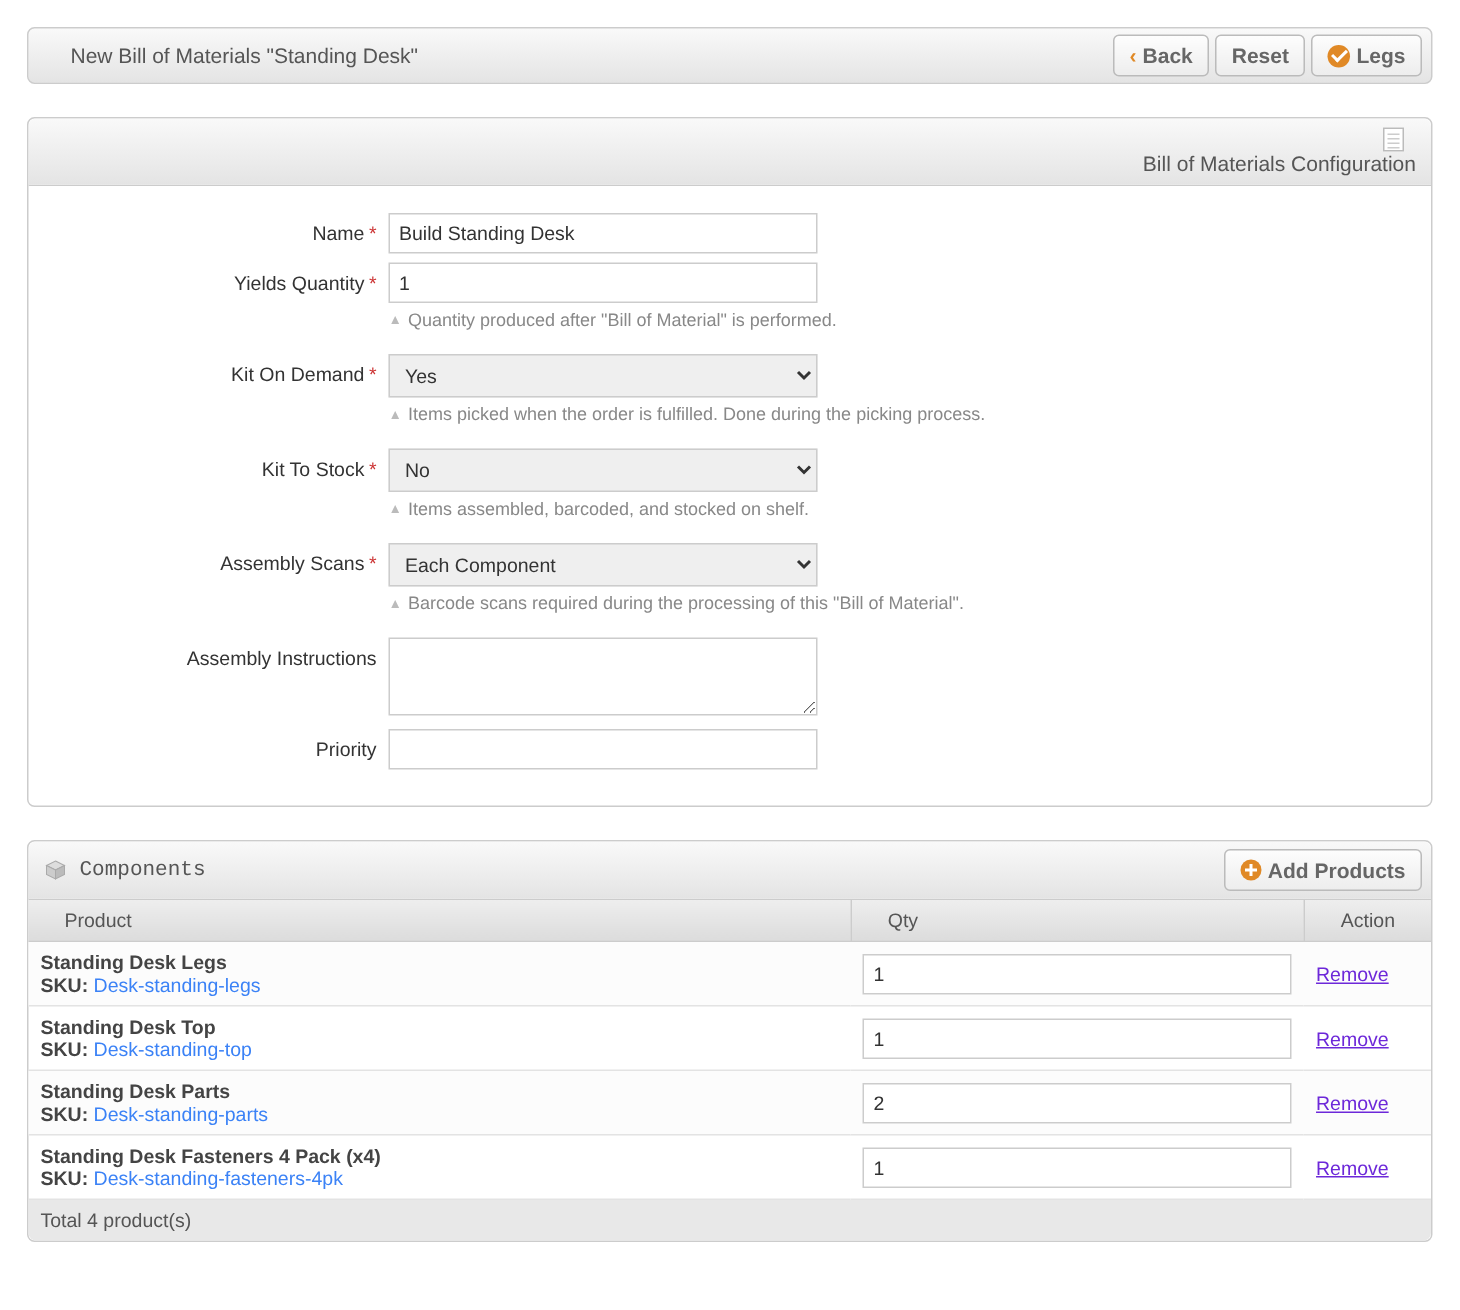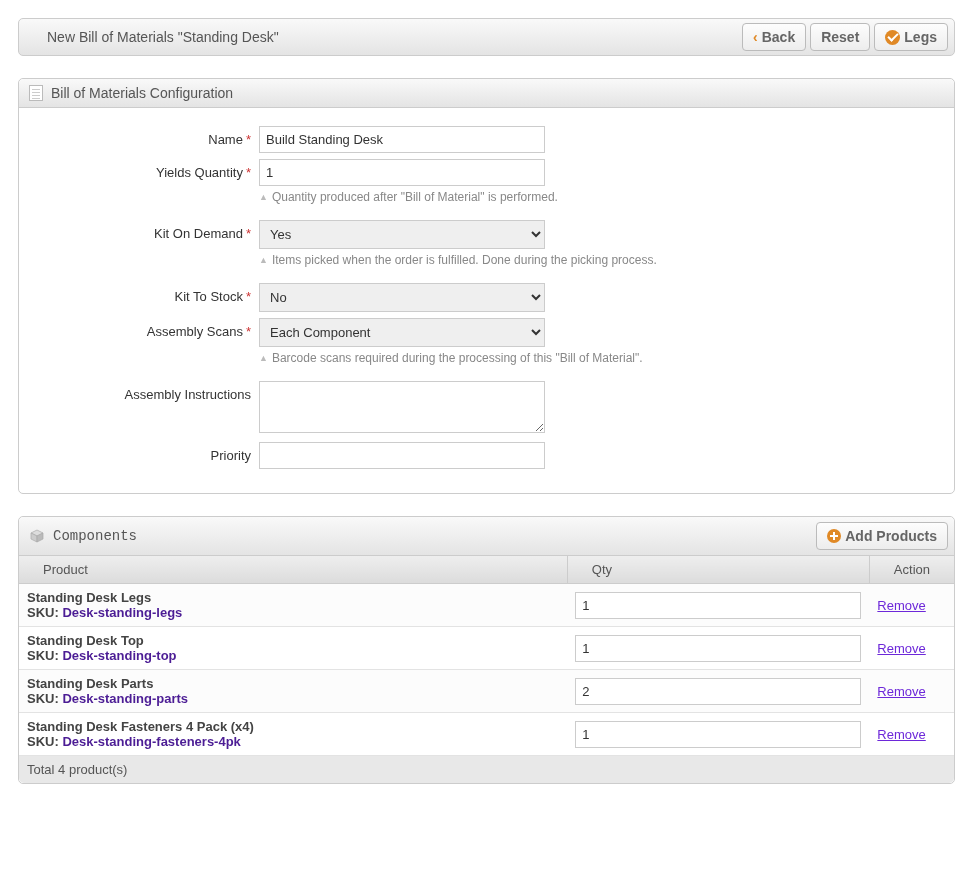--- a/index.html
+++ b/index.html
@@ -19,20 +19,21 @@
   }
   .panel-header {
     display: flex;
     align-items: flex-end;
     padding: 6px 10px;
     background: linear-gradient(#f9f9f9, #e4e4e4);
     border-bottom: 1px solid #ccc;
     border-radius: 5px 5px 0 0;
     font-size: 14px;
     color: #555;
+    flex-direction: column;
   }
   .header-row {
     display: flex;
     align-items: center;
     padding: 4px 6px 4px 28px;
     background: linear-gradient(#f9f9f9, #e4e4e4);
     border: 1px solid #ccc;
     border-radius: 5px;
     margin-bottom: 22px;
   }
@@ -114,21 +115,21 @@
     padding:6px 8px; border-bottom:1px solid #e3e3e3; vertical-align:middle;
     color:#555;
   }
   .table tbody tr:nth-child(odd){ background:#fcfcfc;}
   .col-qty{ width:60px;}
   .col-action{ width:70px;}
   .qty-input{ width:48px; padding:3px 4px; border:1px solid #ccc; font-size:12px;}
   .remove-link{ color:#6d28d9; text-decoration:underline; cursor:pointer; font-size:13px;}
   .product-name{ font-weight:bold; color:#444;}
   .sku-label{ font-weight:bold; color:#444;}
-  .sku-val{ color:#4c1d95;font-weight:bold;}
+  .sku-val{ color:#3b82f6;}
   .table-footer{
     padding:6px 8px; background:#e8e8e8; color:#555;
     border-radius:0 0 5px 5px;
   }
 </style>
 </head>
 <body>
 
 <div class="header-row">
   <div class="header-title">New Bill of Materials "Standing Desk"</div>
@@ -172,20 +173,21 @@
       <div class="form-control-wrap">
         <select><option>Yes</option></select>
         <div class="form-help"><span class="form-help-tri">▲</span><span>Items picked when the order is fulfilled. Done during the picking process.</span></div>
       </div>
     </div>
 
     <div class="form-row">
       <div class="form-label"><span>Kit To Stock</span><span class="req">*</span></div>
       <div class="form-control-wrap">
         <select><option>No</option></select>
+        <div class="form-help"><span class="form-help-tri">▲</span><span>Items assembled, barcoded, and stocked on shelf.</span></div>
       </div>
     </div>
 
     <div class="form-row">
       <div class="form-label"><span>Assembly Scans</span><span class="req">*</span></div>
       <div class="form-control-wrap">
         <select><option>Each Component</option></select>
         <div class="form-help"><span class="form-help-tri">▲</span><span>Barcode scans required during the processing of this "Bill of Material".</span></div>
       </div>
     </div>

